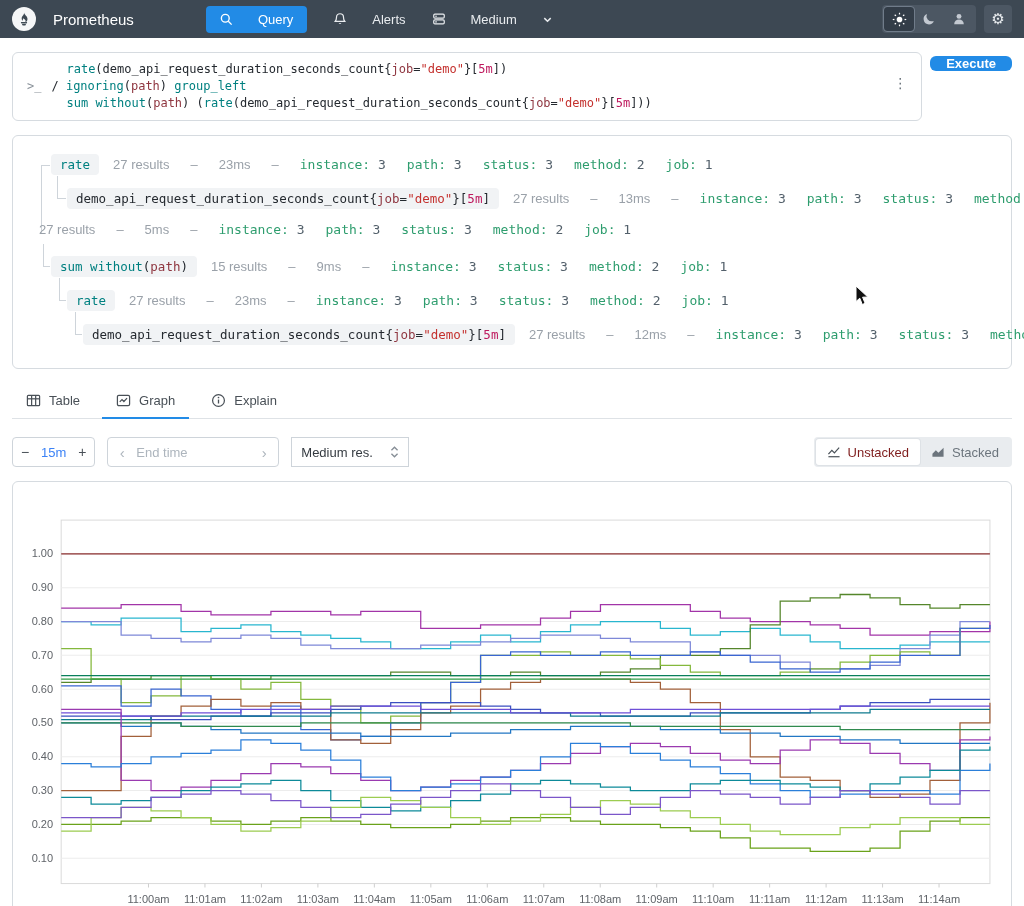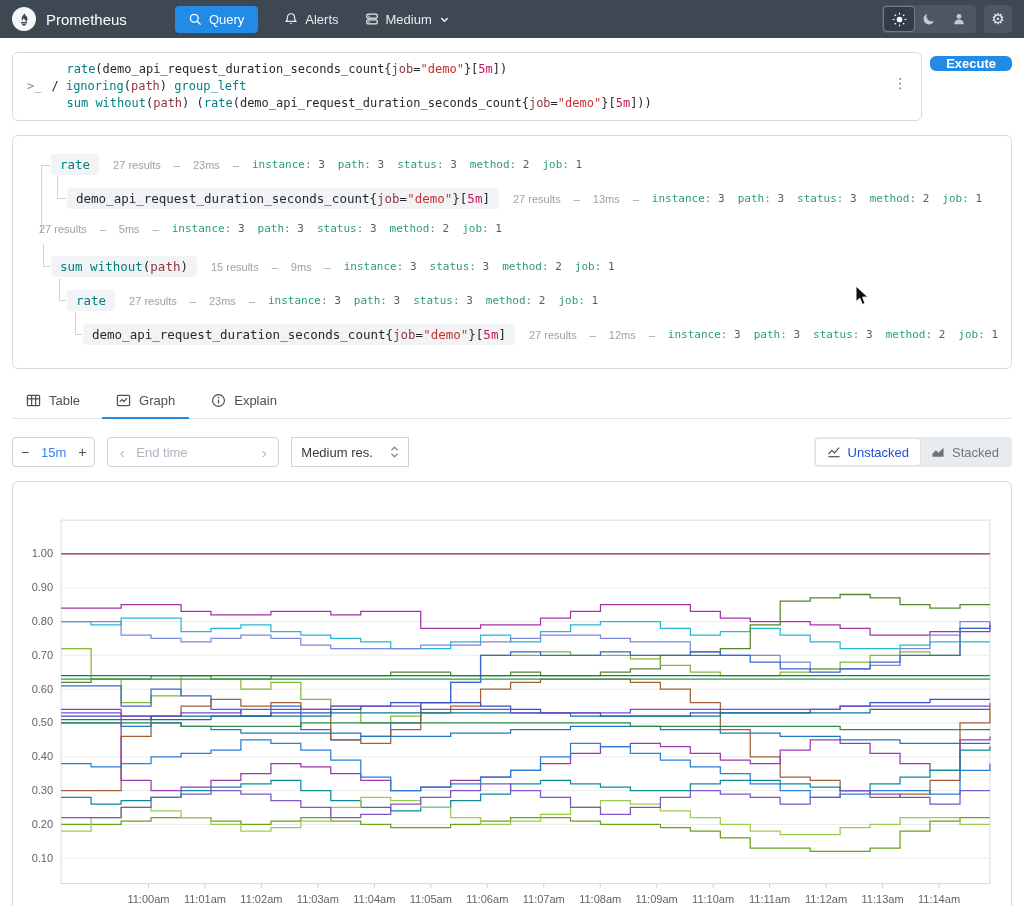--- a/index.html
+++ b/index.html
@@ -1,25 +1,25 @@
 <!DOCTYPE html>
 <html><head>
 <meta charset="utf-8">
 <style>
   * { box-sizing: border-box; margin: 0; padding: 0; }
   html,body { background:#fff; }
   body { width:1024px; height:906px; position:relative; font-family:"Liberation Sans",sans-serif; color:#343a40; overflow:hidden; }
 
   
   .navbar { height:38px; background:#3d4853; display:flex; align-items:center; padding:0 12px; }
-  .brand { display:flex; align-items:center; gap:10px; margin-right:48px; }
+  .brand { display:flex; align-items:center; gap:17px; margin-right:72px; }
   .brand-logo { width:24px; height:24px; background:#f5f6f7; border-radius:50%; display:flex; align-items:center; justify-content:center; }
   .brand-name { color:#fff; font-size:15px; }
   .nav-items { display:flex; align-items:center; gap:26px; flex:1; }
-  .nav-btn { display:flex; align-items:center; gap:7px; font-size:13px; color:#e9ecef; cursor:pointer; }
+  .nav-btn { display:flex; align-items:center; gap:25px; font-size:13px; color:#e9ecef; cursor:pointer; }
   .nav-btn.primary { background:#228be6; border-radius:4px; padding:6px 14px; color:#fff; }
   .nav-right { display:flex; align-items:center; gap:8px; }
   .seg-group { display:flex; background:#4c5763; border-radius:4px; padding:2px; }
   .seg { width:30px; height:24px; display:flex; align-items:center; justify-content:center; border-radius:3px; cursor:pointer; }
   .seg.active { background:#333d48; outline:1px solid #707c8a; }
   .icon-btn { width:28px; height:28px; background:#4c5763; border-radius:4px; display:flex; align-items:center; justify-content:center; cursor:pointer; color:#e9ecef; font-size:15px; }
 
   
   .query-row { display:flex; align-items:flex-start; padding:14px 12px 0 12px; gap:8px; }
   .editor-card { flex:1; border:1px solid #d6dbe0; border-radius:6px; background:#fff; display:flex; padding:8px 10px; min-height:56px; }
@@ -29,21 +29,21 @@
   .kebab { color:#6c757d; font-size:14px; padding:14px 4px 0 8px; cursor:pointer; }
   .execute-btn { background:#228be6; color:#fff; border:none; border-radius:6px; font-size:13px; font-weight:bold; padding:0 16px; margin-top:4px; cursor:pointer; font-family:"Liberation Sans",sans-serif; }
 
   .tk-fn { color:#008080; } .tk-mt { color:#24292f;margin-top:10px; } .tk-lb { color:#8f3640; }
   .tk-st { color:#c4312e; } .tk-du { color:#be185d; } .tk-pl { color:#24292f; }
 
   
   .tree-panel { position:relative; margin:14px 12px 0 12px; border:1px solid #d6dbe0; border-radius:6px; height:234px; background:#fff; }
   .tree-row { position:absolute; display:flex; align-items:center; gap:14px; white-space:nowrap; }
   .pill { background:#f1f3f5; border-radius:4px; padding:3px 9px; font-family:"DejaVu Sans Mono",monospace; font-size:12.5px; cursor:pointer; }
-  .meta { font-size:11px; color:#9aa1a9; display:flex; align-items:center; gap:13px; }
+  .meta { font-size:13px; color:#9aa1a9; display:flex; align-items:center; gap:21px; }
   .meta .lblpair { font-family:"DejaVu Sans Mono",monospace; }
   .meta .lname { color:#2e9d6e; }
   .meta .lval { color:#53606b; }
   .conn { position:absolute; border-color:#ced4da !important; }
   .conn.up { border-left:1px solid; border-top:1px solid; }
   .conn.down { border-left:1px solid; border-bottom:1px solid; }
 
   
   .tabs { display:flex; gap:8px; margin:16px 12px 12px 12px; border-bottom:1px solid #dee2e6; }
   .tab { display:flex; align-items:center; gap:8px; font-size:13px; color:#495057; padding:8px 14px 10px 14px; cursor:pointer; position:relative; }
@@ -54,21 +54,21 @@
   .range-group { display:flex; align-items:center; border:1px solid #ced4da; border-radius:4px; height:30px; overflow:hidden; }
   .range-group .rbtn { width:24px; text-align:center; color:#495057; font-size:14px; cursor:pointer; background:#fff; border:none; }
   .range-group .rval { font-size:13px; color:#3b82f6; padding:0 4px;text-align:right; }
   .endtime { display:flex; align-items:center; border:1px solid #ced4da; border-radius:4px; height:30px; width:172px; }
   .endtime .chev { width:28px; text-align:center; color:#adb5bd; font-size:15px; cursor:pointer; }
   .endtime input { flex:1; border:none; outline:none; font-size:13px; color:#343a40; min-width:0; font-family:"Liberation Sans",sans-serif; }
   .endtime input::placeholder { color:#adb5bd; }
   .res-select { display:flex; align-items:center; justify-content:space-between; border:1px solid #ced4da; border-radius:0; height:30px; width:118px; padding:0 9px; font-size:13px; color:#343a40; cursor:pointer; }
   .stack-toggle { margin-left:auto; display:flex; background:#e9ecef; border-radius:4px; padding:2px; height:30px; }
   .stack-opt { display:flex; align-items:center; gap:7px; font-size:13px; color:#6c757d; padding:0 11px; border-radius:3px; cursor:pointer; }
-  .stack-opt.active { background:#fff; color:#1d4ed8; box-shadow:0 0 0 1px #dee2e6; }
+  .stack-opt.active { background:#fff; color:#7f1d1d; box-shadow:0 0 0 1px #dee2e6; }
 
   
   .chart-card { margin:14px 12px 0 12px; border:1px solid #d6dbe0; border-radius:6px; padding:14px 6px 4px 6px; background:#fff; }
   .chart-card svg { display:block; width:100%; }
 
   
   .cursor { position:absolute; left:855px; top:285px; pointer-events:none; }
 </style>
 </head>
 <body>

